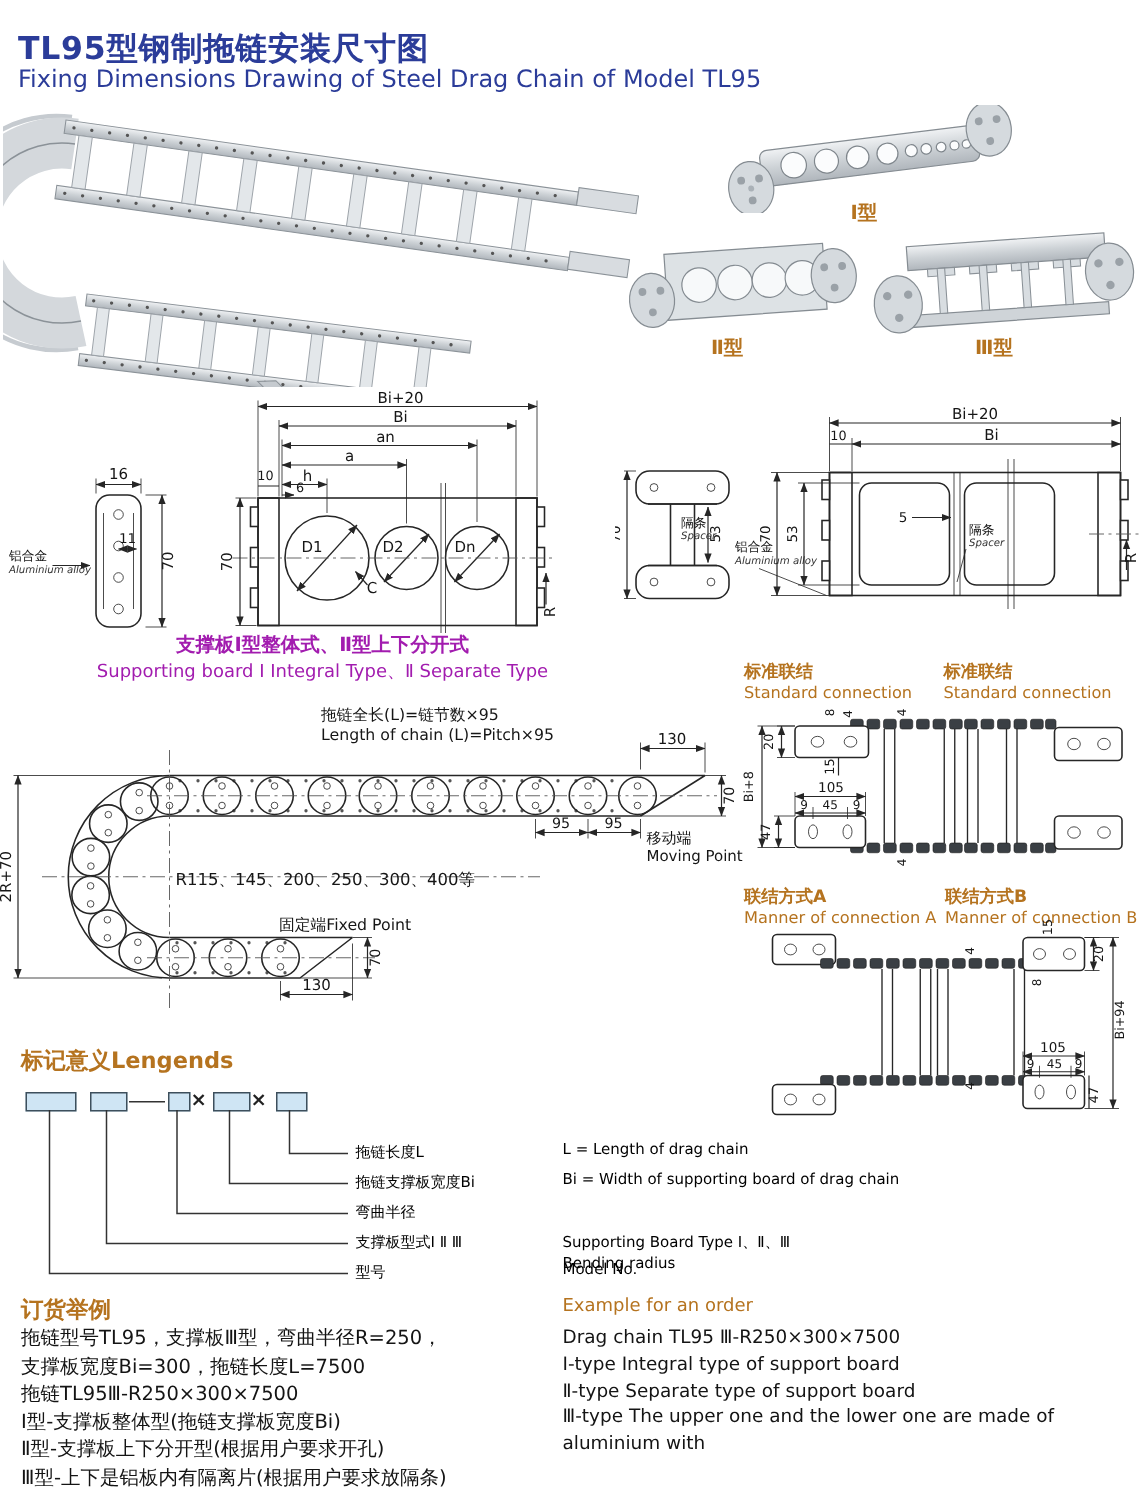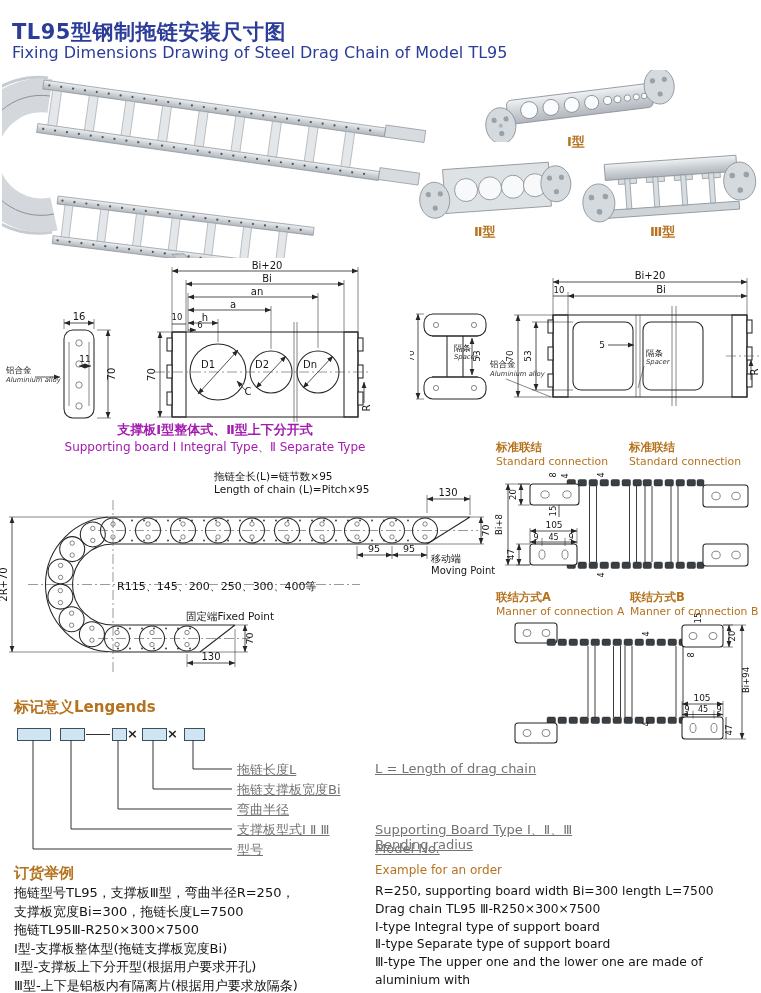--- a/index.html
+++ b/index.html
@@ -11,21 +11,21 @@
   .cap{text-align:center;color:#a21caf;}
   .cap .zh{font-size:13px;font-weight:bold;}
   .cap .en{font-size:12px;}
   .typ{font-size:13px;font-weight:bold;color:#b5731f;}
   .connh .zh{font-size:11.5px;font-weight:bold;color:#b5731f;}
   .connh .en{font-size:10.8px;color:#b5731f;}
   .h-orange{font-size:15px;font-weight:bold;color:#b5731f;}
   .h-orange2{font-size:12px;color:#b5731f;}
   .body-zh{font-size:13px;line-height:18.6px;color:#141414;}
   .body-en{font-size:12.3px;line-height:17.8px;color:#141414;}
-  .leg-lbl{font-size:13px;color:#737373;white-space:nowrap;text-decoration:underline;}
+  .leg-lbl{font-size:10px;color:#000000;white-space:nowrap;}
   .leg-box{background:#cfe5f4;border:1px solid #3d4f5c;height:11px;}
   .leg-x{font-size:13px;color:#222;font-weight:bold;}
   .leg-dash{border-top:1.4px solid #333;height:0;}
   svg text{fill:#161616;text-anchor:middle;font-family:"DejaVu Sans","Liberation Sans",sans-serif;}
   svg text.ts{text-anchor:start;}
   .d10{font-size:10px;} .d95{font-size:9.5px;} .d9{font-size:9px;}
   .d85{font-size:8.5px;} .d8{font-size:8px;} .d105{font-size:10.5px;} .d11{font-size:11px;}
   .sz{font-size:8.5px;text-anchor:start;} .si{font-size:6.8px;font-style:italic;text-anchor:start;fill:#333;}
   .ol{stroke:#262626;stroke-width:1.05;fill:none;}
   .olw{stroke:#262626;stroke-width:1.05;fill:#fff;}
@@ -594,36 +594,36 @@
         <path d="M153,1V50H232"></path>
         <path d="M193,1V30H232"></path>
     </g>
   </svg>
   <div class="abs leg-lbl" style="left:237px;top:749px;">拖链长度L</div>
   <div class="abs leg-lbl" style="left:237px;top:769px;">拖链支撑板宽度Bi</div>
   <div class="abs leg-lbl" style="left:237px;top:789px;">弯曲半径</div>
   <div class="abs leg-lbl" style="left:237px;top:809px;">支撑板型式Ⅰ Ⅱ Ⅲ</div>
   <div class="abs leg-lbl" style="left:237px;top:829px;">型号</div>
   <div class="abs leg-lbl" style="left:375px;top:749px;">L = Length of drag chain</div>
+  <div class="abs leg-lbl" style="left:375px;top:769px;">Bi = Width of supporting board of drag chain</div>
   <div class="abs leg-lbl" style="left:375px;top:825px;">Bending radius</div>
   <div class="abs leg-lbl" style="left:375px;top:809px;">Supporting Board Type Ⅰ、Ⅱ、Ⅲ</div>
   <div class="abs leg-lbl" style="left:375px;top:829px;">Model No.</div>
 
   <div class="abs h-orange" style="left:14px;top:852px;">订货举例</div>
   <div class="abs body-zh" style="left:14px;top:872px;width:360px;">
     <div>拖链型号TL95，支撑板Ⅲ型，弯曲半径R=250，</div>
     <div>支撑板宽度Bi=300，拖链长度L=7500</div>
     <div>拖链TL95Ⅲ-R250×300×7500</div>
     <div>Ⅰ型-支撑板整体型(拖链支撑板宽度Bi)</div>
     <div>Ⅱ型-支撑板上下分开型(根据用户要求开孔)</div>
     <div>Ⅲ型-上下是铝板内有隔离片(根据用户要求放隔条)</div>
   </div>
   <div class="abs h-orange2" style="left:375px;top:851px;">Example for an order</div>
   <div class="abs body-en" style="left:375px;top:871px;width:386px;">
-    <div>R=250, supporting board width Bi=300 length L=7500</div>
     <div>Drag chain TL95 Ⅲ-R250×300×7500</div>
     <div>Ⅰ-type Integral type of support board</div>
     <div>Ⅱ-type Separate type of support board</div>
     <div>Ⅲ-type The upper one and the lower one are made of aluminium with</div>
 
   </div>
 
 </div>
 
 </body></html>

